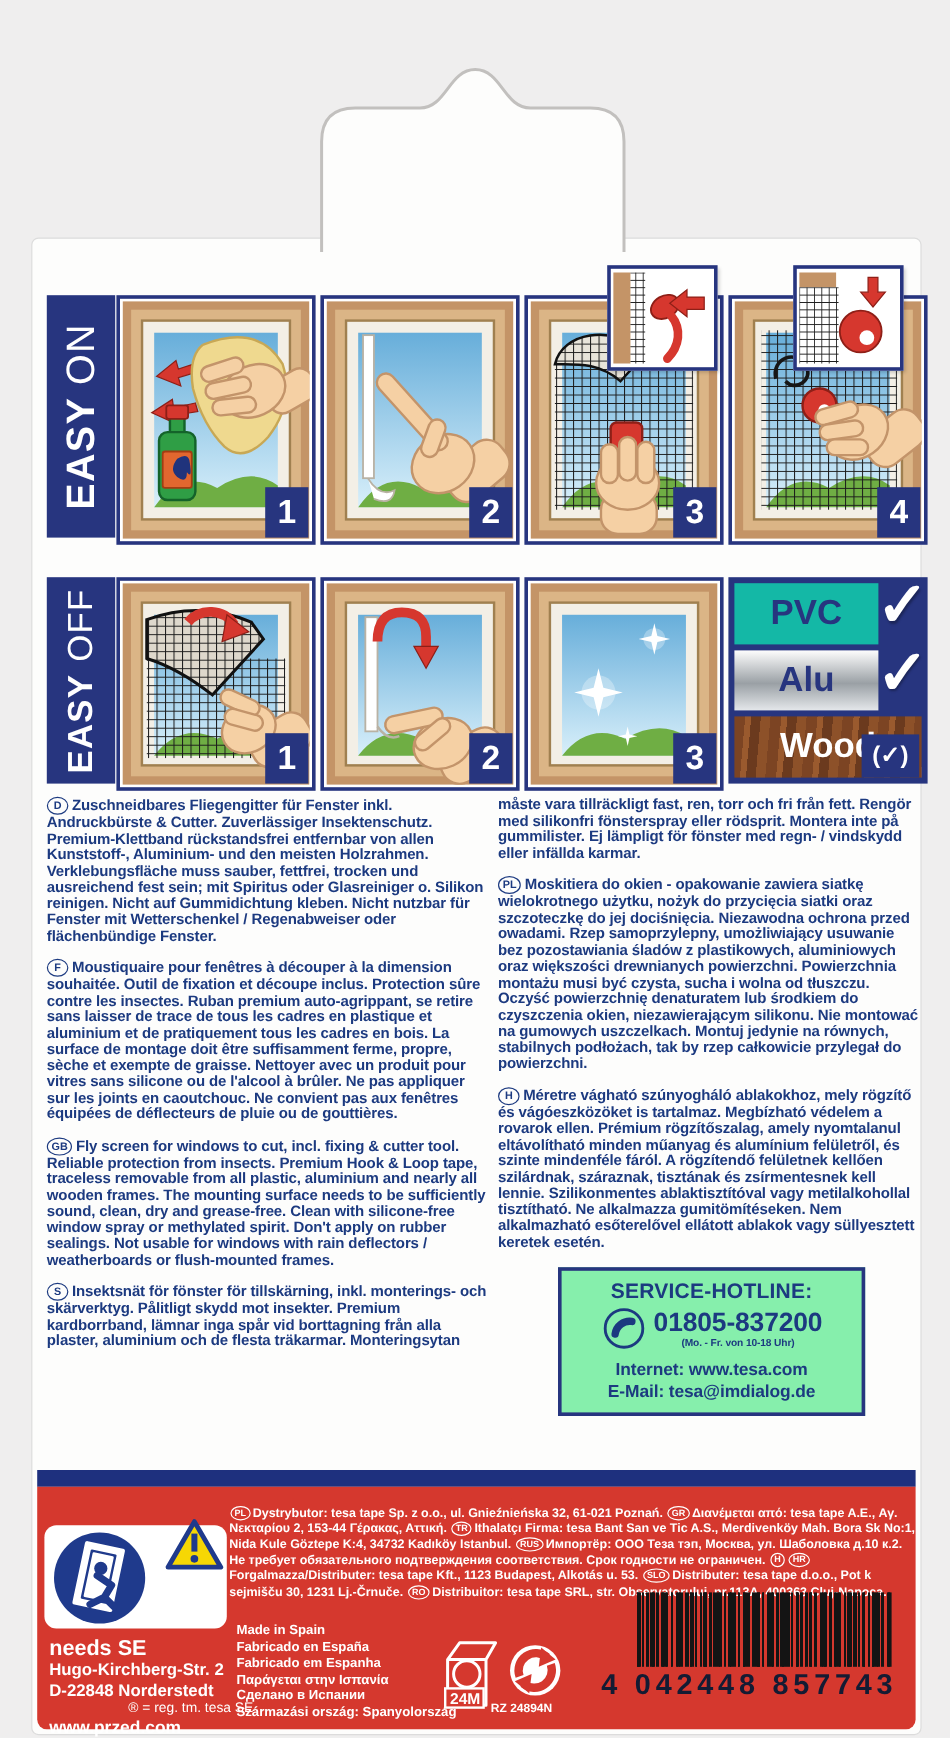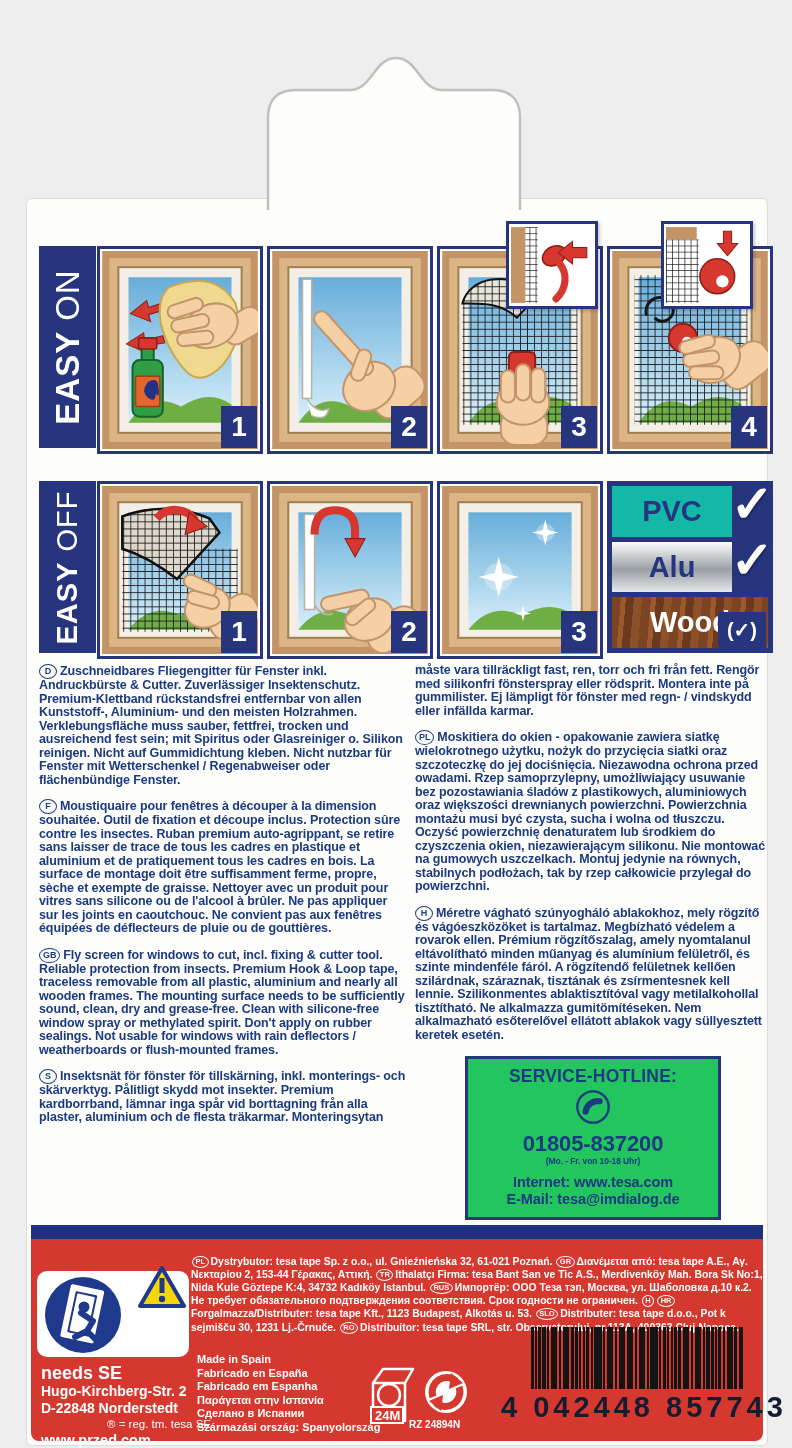--- a/index.html
+++ b/index.html
@@ -32,23 +32,23 @@
 
   
   .txtcol{position:absolute;color:#1c3a80;font-size:12.5px;font-weight:700;line-height:1.08;letter-spacing:-0.1px;}
   .col-left{left:12px;top:465px;width:370px;}
   .col-right{left:388px;top:465px;width:352px;}
   .para{margin:0 0 12px 0;}
   .lang-badge{display:inline-block;border:1.5px solid #1c3a80;border-radius:50%;font-size:9px;font-weight:800;
               padding:0 3px;min-width:10px;height:13px;line-height:13px;text-align:center;margin-right:3px;vertical-align:1px;}
 
   
-  .hotline{margin:14px 0 0 50px;width:238px;background:#22c55e;border:3px solid #27357f;padding:8px 6px 9px 6px;text-align:center;}
+  .hotline{margin:14px 0 0 50px;width:238px;background:#86efac;border:3px solid #27357f;padding:8px 6px 9px 6px;text-align:center;}
   .hl-title{color:#1c3a80;font-size:17.5px;font-weight:800;letter-spacing:.2px;}
-  .hl-row{display:flex;align-items:center;justify-content:center;gap:6px;margin-top:2px;flex-direction:column;}
+  .hl-row{display:flex;align-items:center;justify-content:center;gap:6px;margin-top:2px;}
   .hl-phone{color:#1c3a80;font-size:22px;font-weight:800;}
   .hl-hours{color:#1c3a80;font-size:8.5px;font-weight:700;margin-top:1px;}
   .hl-net{color:#1c3a80;font-size:14.5px;font-weight:800;margin-top:9px;}
   .hl-mail{color:#1c3a80;font-size:14.5px;font-weight:800;margin-top:2px;}
 
   .divider{position:absolute;left:4px;top:1026px;width:732px;height:14px;background:#1e307e;}
   .footer{position:absolute;left:4px;top:1040px;width:732px;height:202px;background:#d5382e;border-radius:0 0 8px 8px;color:#fff;}
   .iconbox{position:absolute;left:6px;top:32px;width:152px;height:86px;background:#fff;border-radius:10px;}
   .company{position:absolute;left:10px;top:124px;width:170px;}
   .co-name{font-size:18px;font-weight:800;line-height:20px;}
@@ -61,21 +61,21 @@
   .madein{position:absolute;left:166px;top:114px;font-size:11px;font-weight:700;line-height:13.5px;}
   .icon24m{position:absolute;left:334px;top:124px;}
   .greendot{position:absolute;left:392px;top:130px;}
   .rz{position:absolute;left:378px;top:180px;font-size:10px;font-weight:700;}
   .barcode{position:absolute;left:470px;top:88px;width:248px;}
   .bars{margin-left:30px;width:212px;height:62px;
         background:
         repeating-linear-gradient(90deg,#141414 0 2px,rgba(0,0,0,0) 2px 4px),
         repeating-linear-gradient(90deg,#141414 0 3px,rgba(0,0,0,0) 3px 11px),
         repeating-linear-gradient(90deg,#141414 0 1px,rgba(0,0,0,0) 1px 7px);}
-  .bc-num{margin-top:2px;color:#141b33;font-size:29px;font-weight:600;letter-spacing:4px;white-space:nowrap;}
+  .bc-num{margin-top:2px;color:#141b33;font-size:24px;font-weight:600;letter-spacing:4px;white-space:nowrap;}
 </style>
 </head>
 <body>
 
 <div class="stage">
 
   <div class="card">
 
     <div class="vlabel" style="left:12px;top:47px;width:57px;height:202px;">
       <span class="inner">

